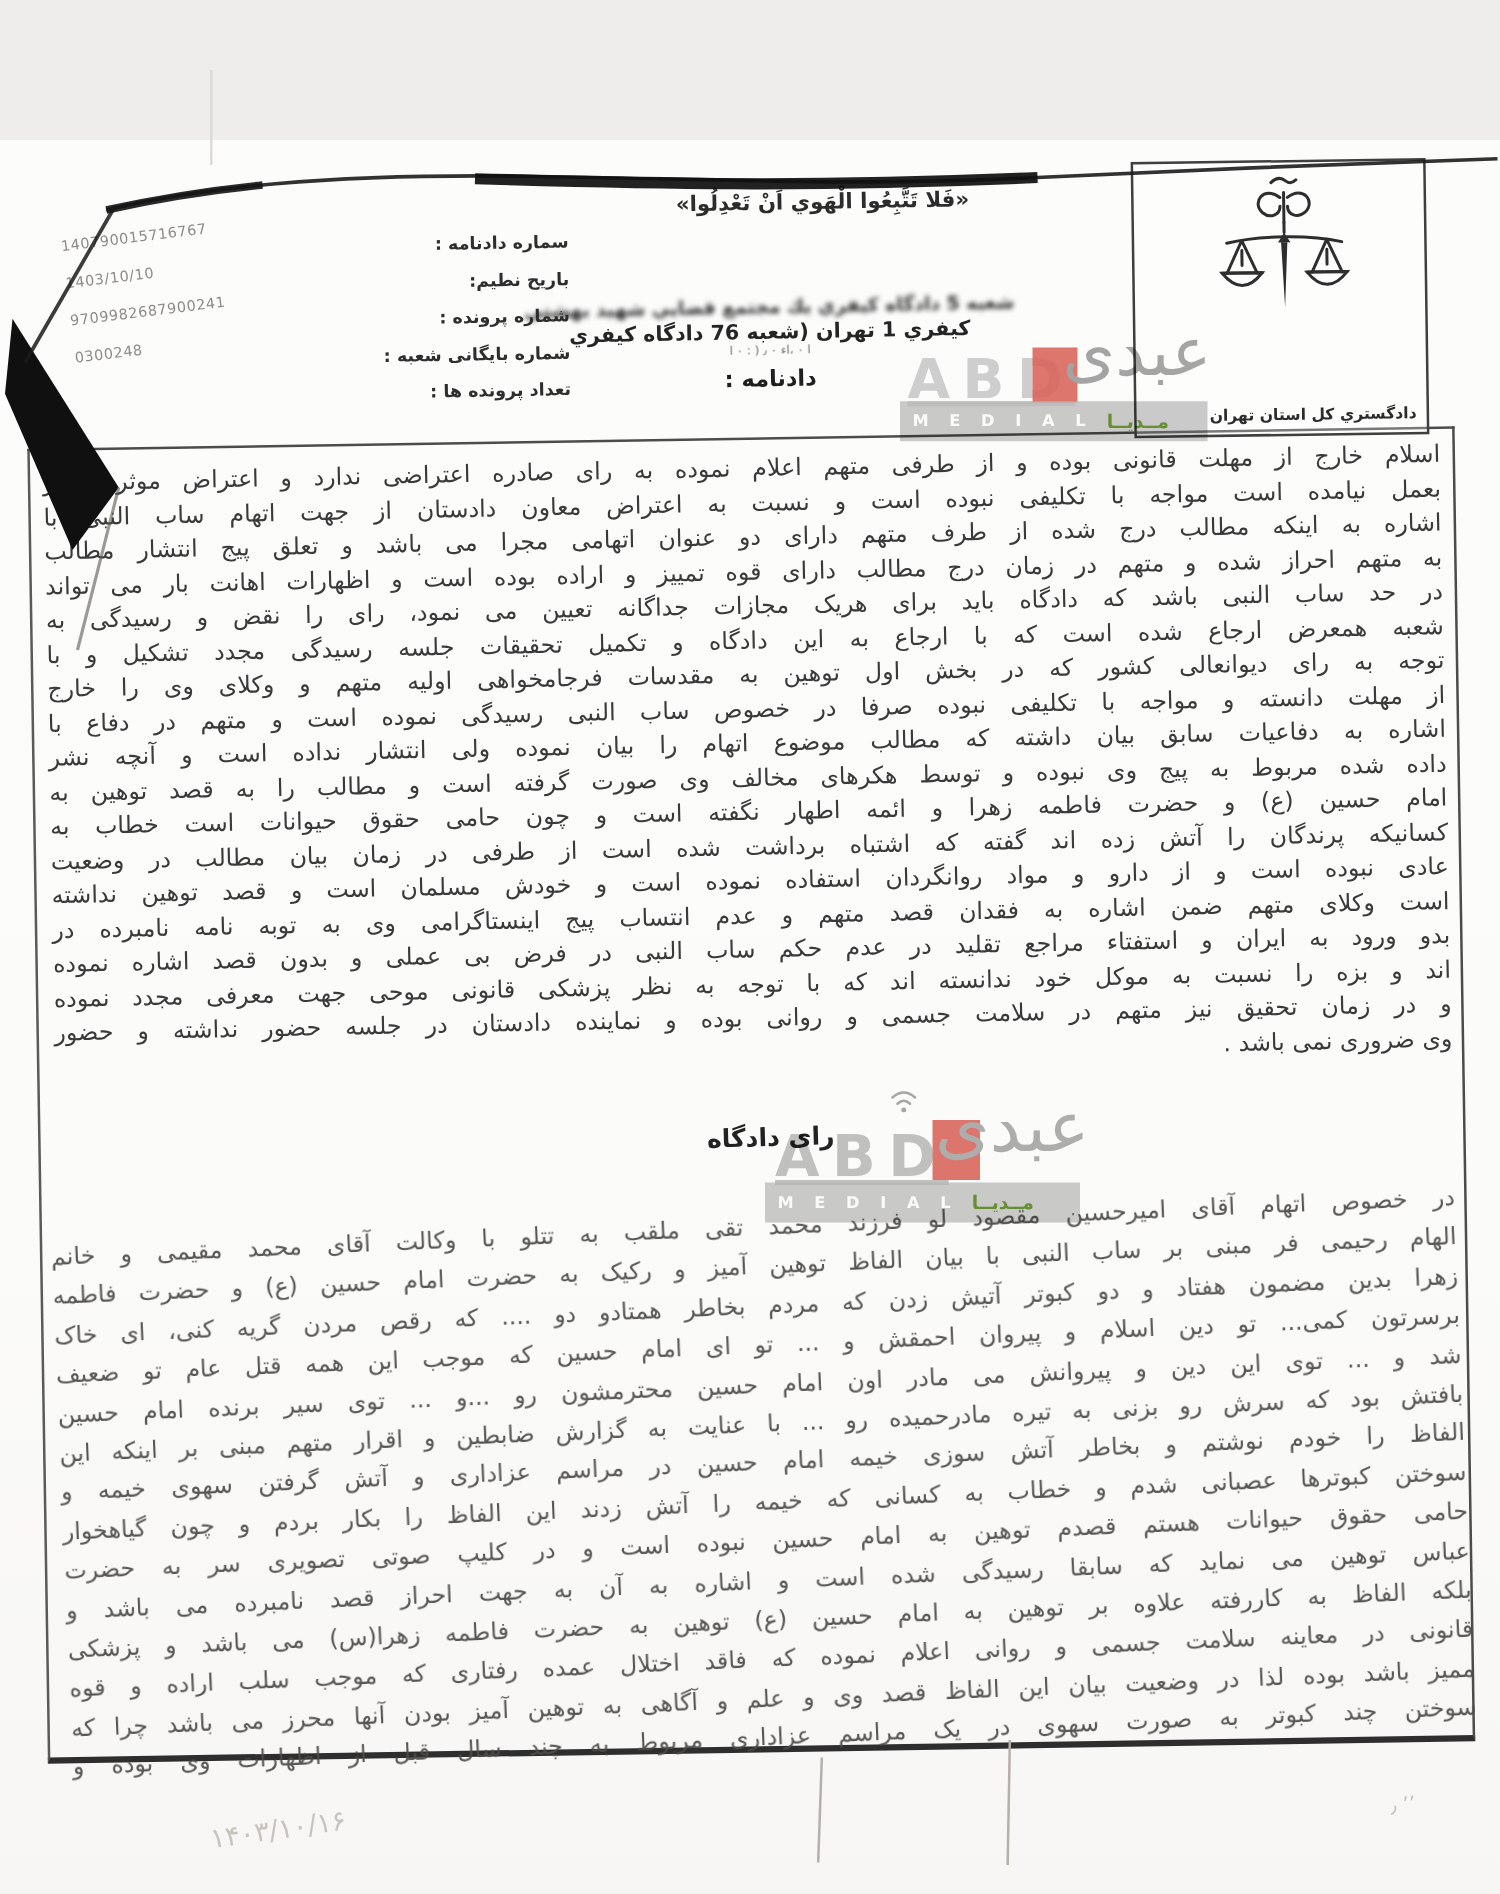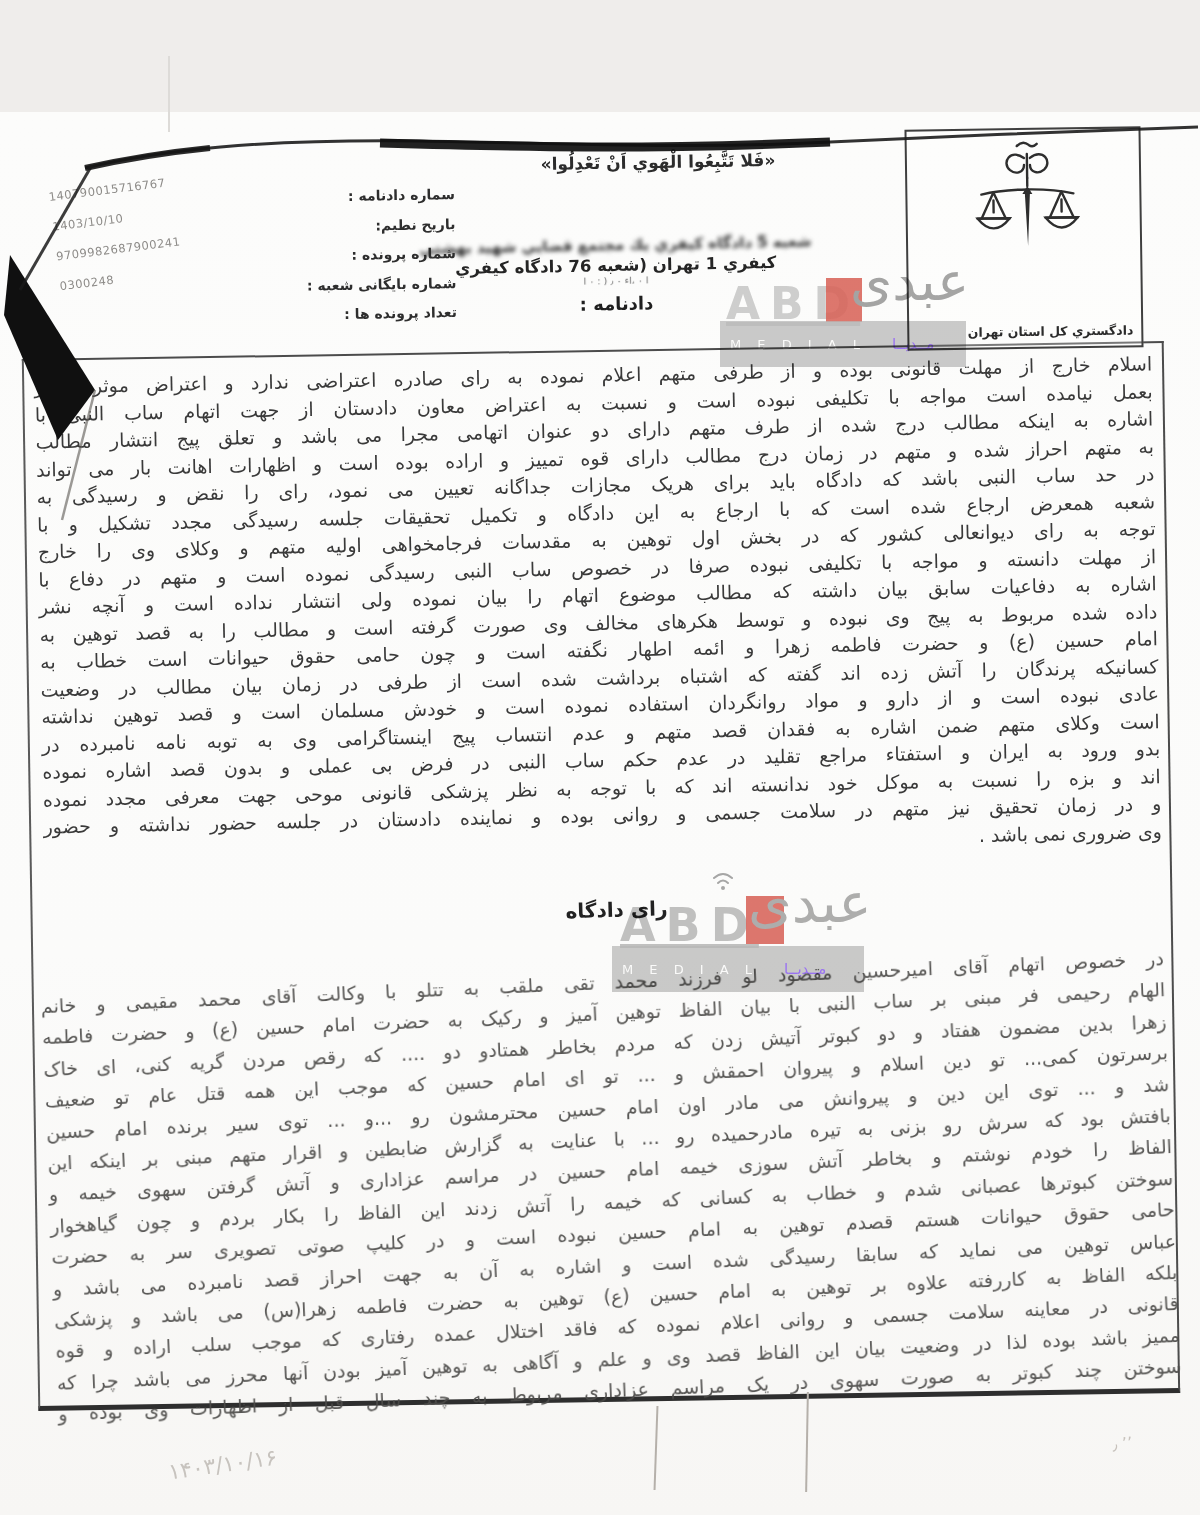--- a/index.html
+++ b/index.html
@@ -91,26 +91,26 @@
   .wm-1 .wm-latin { left:26px; top:28px; font-size:44px; }
   .wm-2 .wm-latin { left:24px; top:30px; font-size:46px; color:#b9b9b9; }
   .wm .wm-red { position:absolute; background:#d5493e; opacity:0.88; }
   .wm-1 .wm-red { left:126px; top:28px; width:36px; height:44px; }
   .wm-2 .wm-red { left:150px; top:28px; width:38px; height:48px; }
   .wm .wm-ar { position:absolute; direction:rtl; font-weight:normal; color:#979797; }
   .wm-1 .wm-ar { left:150px; top:0px; font-size:54px; }
   .wm-2 .wm-ar { left:152px; top:2px; font-size:56px; color:#a2a2a2; }
   .wm .wm-strip {
     position:absolute; background:rgba(173,173,173,0.75); color:#ffffff;
-    display:flex; align-items:center; gap:26px; padding:0 10px; height:46px;
+    display:flex; align-items:center; gap:11px; padding:0 10px; height:32px;font-weight:bold;
   }
   .wm-1 .wm-strip { left:20px; top:71px; width:246px; }
   .wm-2 .wm-strip { left:16px; top:78px; width:252px; }
   .wm .strip-latin { font-size:13px; letter-spacing:6px; white-space:nowrap; }
-  .wm .strip-ar { font-size:15px; color:#8b5cf6; direction:rtl; white-space:nowrap;text-align:right; }
+  .wm .strip-ar { font-size:15px; color:#4d7c0f; direction:rtl; white-space:nowrap;text-align:right; }
   .wm .wifi { position:absolute; left:112px; top:0px; }
 
   
   .hw-date {
     position:absolute; left:168px; top:1452px; z-index:4;
     font-size:22px; color:#b7b2ac; transform:rotate(-8deg); opacity:0.75; letter-spacing:3px;
   }
   .hw-stroke { position:absolute; width:2px; background:#b5b0aa; z-index:4; }
   .hw-stroke.s1 { left:655px; top:1406px; height:84px; transform:rotate(2deg); }
   .hw-stroke.s2 { left:806px; top:1392px; height:100px; transform:rotate(1deg); }

